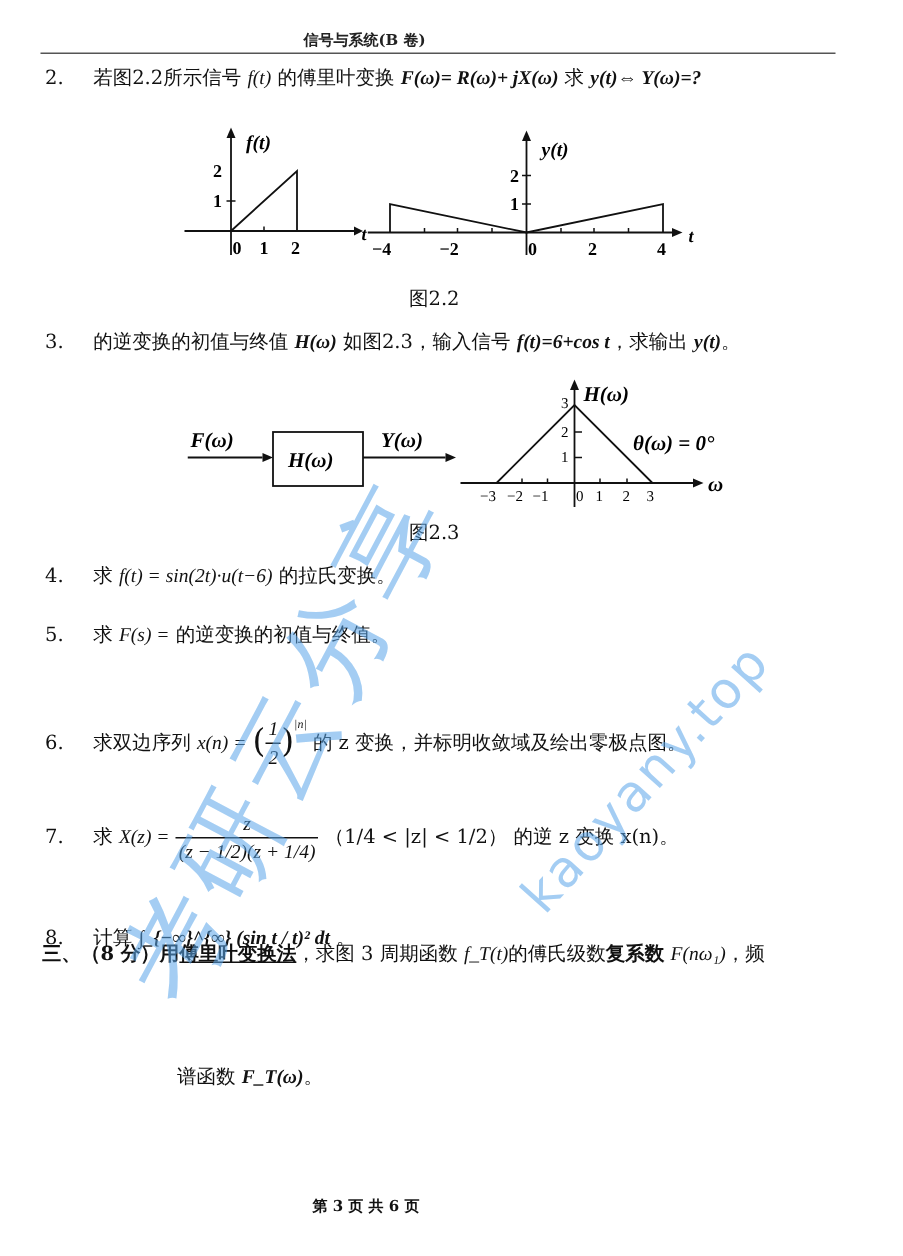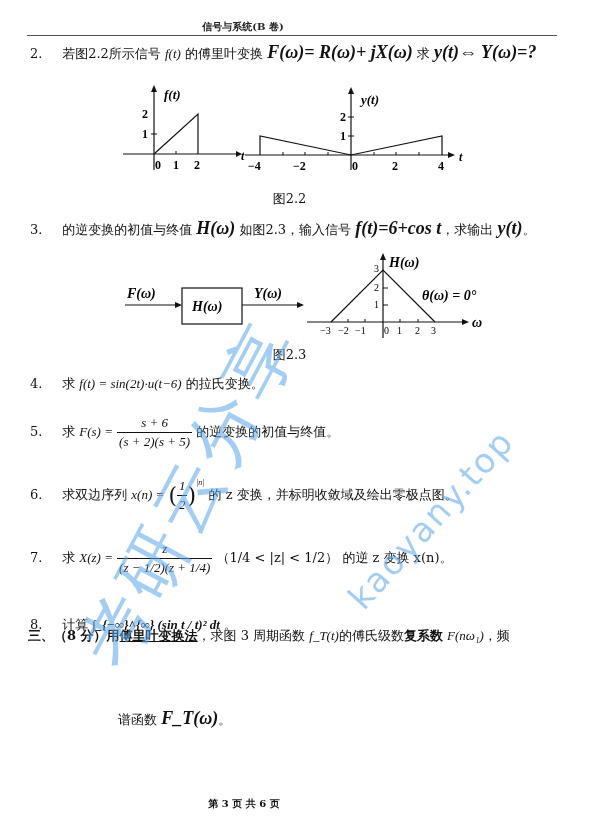--- a/index.html
+++ b/index.html
@@ -15,21 +15,21 @@
     }
     .header-rule {
       left: 27px; width: 530px; top: 35px; height: 0;
       border-top: 1.2px solid #555;
     }
     .q {
       left: 30px; font-size: 13px; white-space: nowrap; line-height: 16px;
     }
     .q .num { display: inline-block; width: 28px; }
     .math { font-family: "Liberation Serif", "DejaVu Serif", serif; font-style: italic; }
-    .mathb { font-family: "Liberation Serif", "DejaVu Serif", serif; font-style: italic; font-weight: bold; font-size: 18px; }
+    .mathb { font-family: "Liberation Serif", "DejaVu Serif", serif; font-style: italic; font-weight: bold; font-size: 13px; }
     .fig-caption { left: 0; width: 579px; text-align: center; font-size: 13px; }
     .frac { display: inline-block; vertical-align: middle; text-align: center; font-family: "Liberation Serif", serif; font-style: italic; }
     .frac .n { display: block; padding: 0 2px; border-bottom: 1px solid #111; }
     .frac .d { display: block; padding: 0 2px; }
     .underline { text-decoration: underline; font-weight: bold; }
     .b { font-weight: bold; }
     .footer { left: 0; width: 488px; top: 797px; text-align: center; font-size: 10px; font-weight: bold; }
     .wm { position: absolute; color: #5aa6ea; opacity: 0.55; font-family: "DejaVu Sans", sans-serif; pointer-events: none; }
     svg text { font-family: "Liberation Serif", serif; }
   </style>
@@ -146,24 +146,20 @@
   <span class="num">4.</span>
   <span>求</span>
   <span class="math">f(t) = sin(2t)·u(t−6)</span>
   <span>的拉氏变换。</span>
 </div>
 
 <div class="abs q" style="top:414px; line-height:18px;">
   <span class="num">5.</span>
   <span>求</span>
   <span class="math">F(s) =</span>
-  <span class="frac">
-    <span class="n">s + 6</span>
-    <span class="d">(s + 2)(s + 5)</span>
-  </span>
   <span>的逆变换的初值与终值。</span>
 </div>
 
 <div class="abs q" style="top:474px; line-height:18px;">
   <span class="num">6.</span>
   <span>求双边序列</span>
   <span class="math">x(n) =</span>
   <span style="font-size:22px; vertical-align:middle;">(</span><span class="frac"><span class="n">1</span><span class="d">2</span></span><span style="font-size:22px; vertical-align:middle;">)</span><sup class="math" style="font-size:8px; vertical-align:14px;">|n|</sup>
   <span>的 z 变换，并标明收敛域及绘出零极点图。</span>
 </div>

